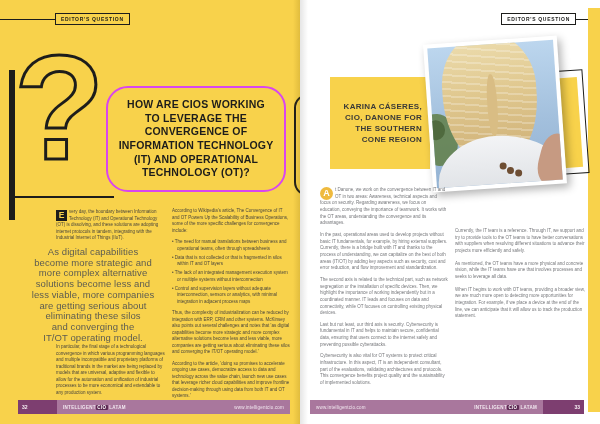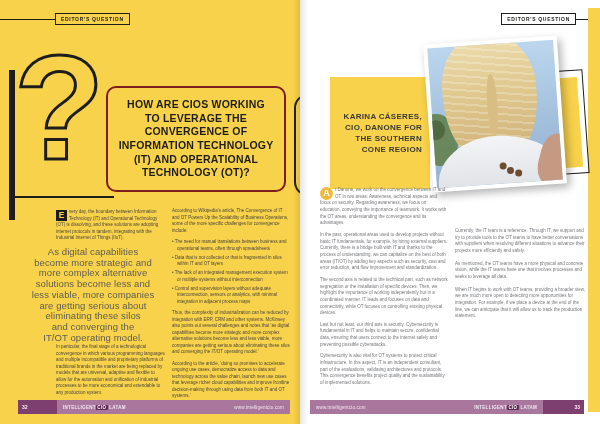--- a/index.html
+++ b/index.html
@@ -12,22 +12,22 @@
   #left-page .gutter-shade{position:absolute;right:0;top:0;width:7px;height:100%;
     background:linear-gradient(to left,rgba(120,90,0,.18),rgba(120,90,0,0));}
   .tag-line-l{position:absolute;left:0;top:19px;width:55px;height:1px;background:#1d1d1b;}
   .tag-box{position:absolute;border:1px solid #1d1d1b;color:#1d1d1b;font-size:5px;font-weight:bold;
     letter-spacing:.7px;padding:2.5px 5px;line-height:1;background:transparent;white-space:nowrap;}
   .tag-box-l{left:55px;top:13px;}
   .edge-bar{position:absolute;left:9px;top:70px;width:6px;height:150px;background:#1d1d1b;}
   .qmark{position:absolute;left:14px;top:34px;font-size:148px;font-weight:bold;line-height:1;
     color:transparent;-webkit-text-stroke:3px #1d1d1b;}
   .q-underline{position:absolute;left:12px;top:196px;width:102px;height:2px;background:#1d1d1b;}
-  .title-box{position:absolute;left:106px;top:86px;width:180px;height:106px;border:2px solid #7f1d1d;
-    border-radius:10px;display:flex;align-items:center;justify-content:center;box-sizing:border-box;}
+  .title-box{position:absolute;left:106px;top:86px;width:180px;height:106px;border:2px solid #d946ef;
+    border-radius:22px;display:flex;align-items:center;justify-content:center;box-sizing:border-box;}
   .title-box .title{font-size:10.5px;font-weight:bold;color:#1d1d1b;text-align:center;
     line-height:1.3;white-space:pre-line;letter-spacing:.2px;}
   .echo-box{position:absolute;left:294px;top:94px;width:60px;height:98px;border:2px solid #1d1d1b;border-radius:14px;}
   .smalltext{font-size:4.5px;line-height:1.45;color:#4a463c;text-align:left;}
   .intro-block{position:absolute;left:56px;top:209px;width:110px;}
   .dropcap-e{float:left;width:11px;height:11px;background:#1d1d1b;color:#F8D24B;font-size:8.5px;
     font-weight:bold;text-align:center;line-height:11px;margin:1px 2px 0 0;}
   .pullquote-l{position:absolute;left:12px;top:247px;width:162px;font-size:9.5px;line-height:1.13;
     color:#5d5c51;text-align:center;white-space:pre-line;letter-spacing:.1px;}
   .para2-block{position:absolute;left:56px;top:344px;width:110px;}
@@ -35,21 +35,21 @@
   .col2-l p{margin:0 0 5px 0;}
   .bullet{padding-left:5px;text-indent:-5px;margin:0 0 2.5px 0;}
   .bullet::before{content:"•  ";}
   
   #right-page{position:absolute;left:300px;top:0;width:300px;height:424px;background:#ffffff;overflow:hidden;}
   #right-page .gutter-shade{position:absolute;left:0;top:0;width:8px;height:100%;
     background:linear-gradient(to right,rgba(0,0,0,.10),rgba(0,0,0,0));}
   .side-stripe{position:absolute;left:288px;top:8px;width:12px;height:404px;background:#F8D24B;}
   .tag-line-r{position:absolute;left:276px;top:19px;width:12px;height:1px;background:#1d1d1b;}
   .tag-box-r{right:24px;top:13px;}
-  .byline-box{position:absolute;left:30px;top:77px;width:100px;height:112px;background:#F8D24B;
+  .byline-box{position:absolute;left:30px;top:77px;width:100px;height:92px;background:#F8D24B;
     display:flex;align-items:center;justify-content:flex-end;box-sizing:border-box;padding-right:8px;}
   .byline{font-size:8px;font-weight:bold;color:#3a3a38;text-align:right;line-height:1.4;
     white-space:pre-line;letter-spacing:.3px;}
   .photo-outline{position:absolute;left:258px;top:70px;width:28px;height:104px;border:1.5px solid #1d1d1b;
     transform:rotate(-4deg);box-sizing:border-box;}
   .photo-yellow{position:absolute;left:250px;top:78px;width:30px;height:90px;background:#F8D24B;transform:rotate(-4deg);}
   .photo-frame{position:absolute;left:128px;top:40px;width:134px;height:148px;background:#ffffff;
     padding:4px;box-sizing:border-box;transform:rotate(-4deg);box-shadow:3px 4px 8px rgba(0,0,0,.30);}
   .photo-inner{position:relative;width:126px;height:140px;overflow:hidden;
     background:linear-gradient(180deg,#bcd6ee 0%,#a3c0dd 55%,#93b2d2 100%);}

